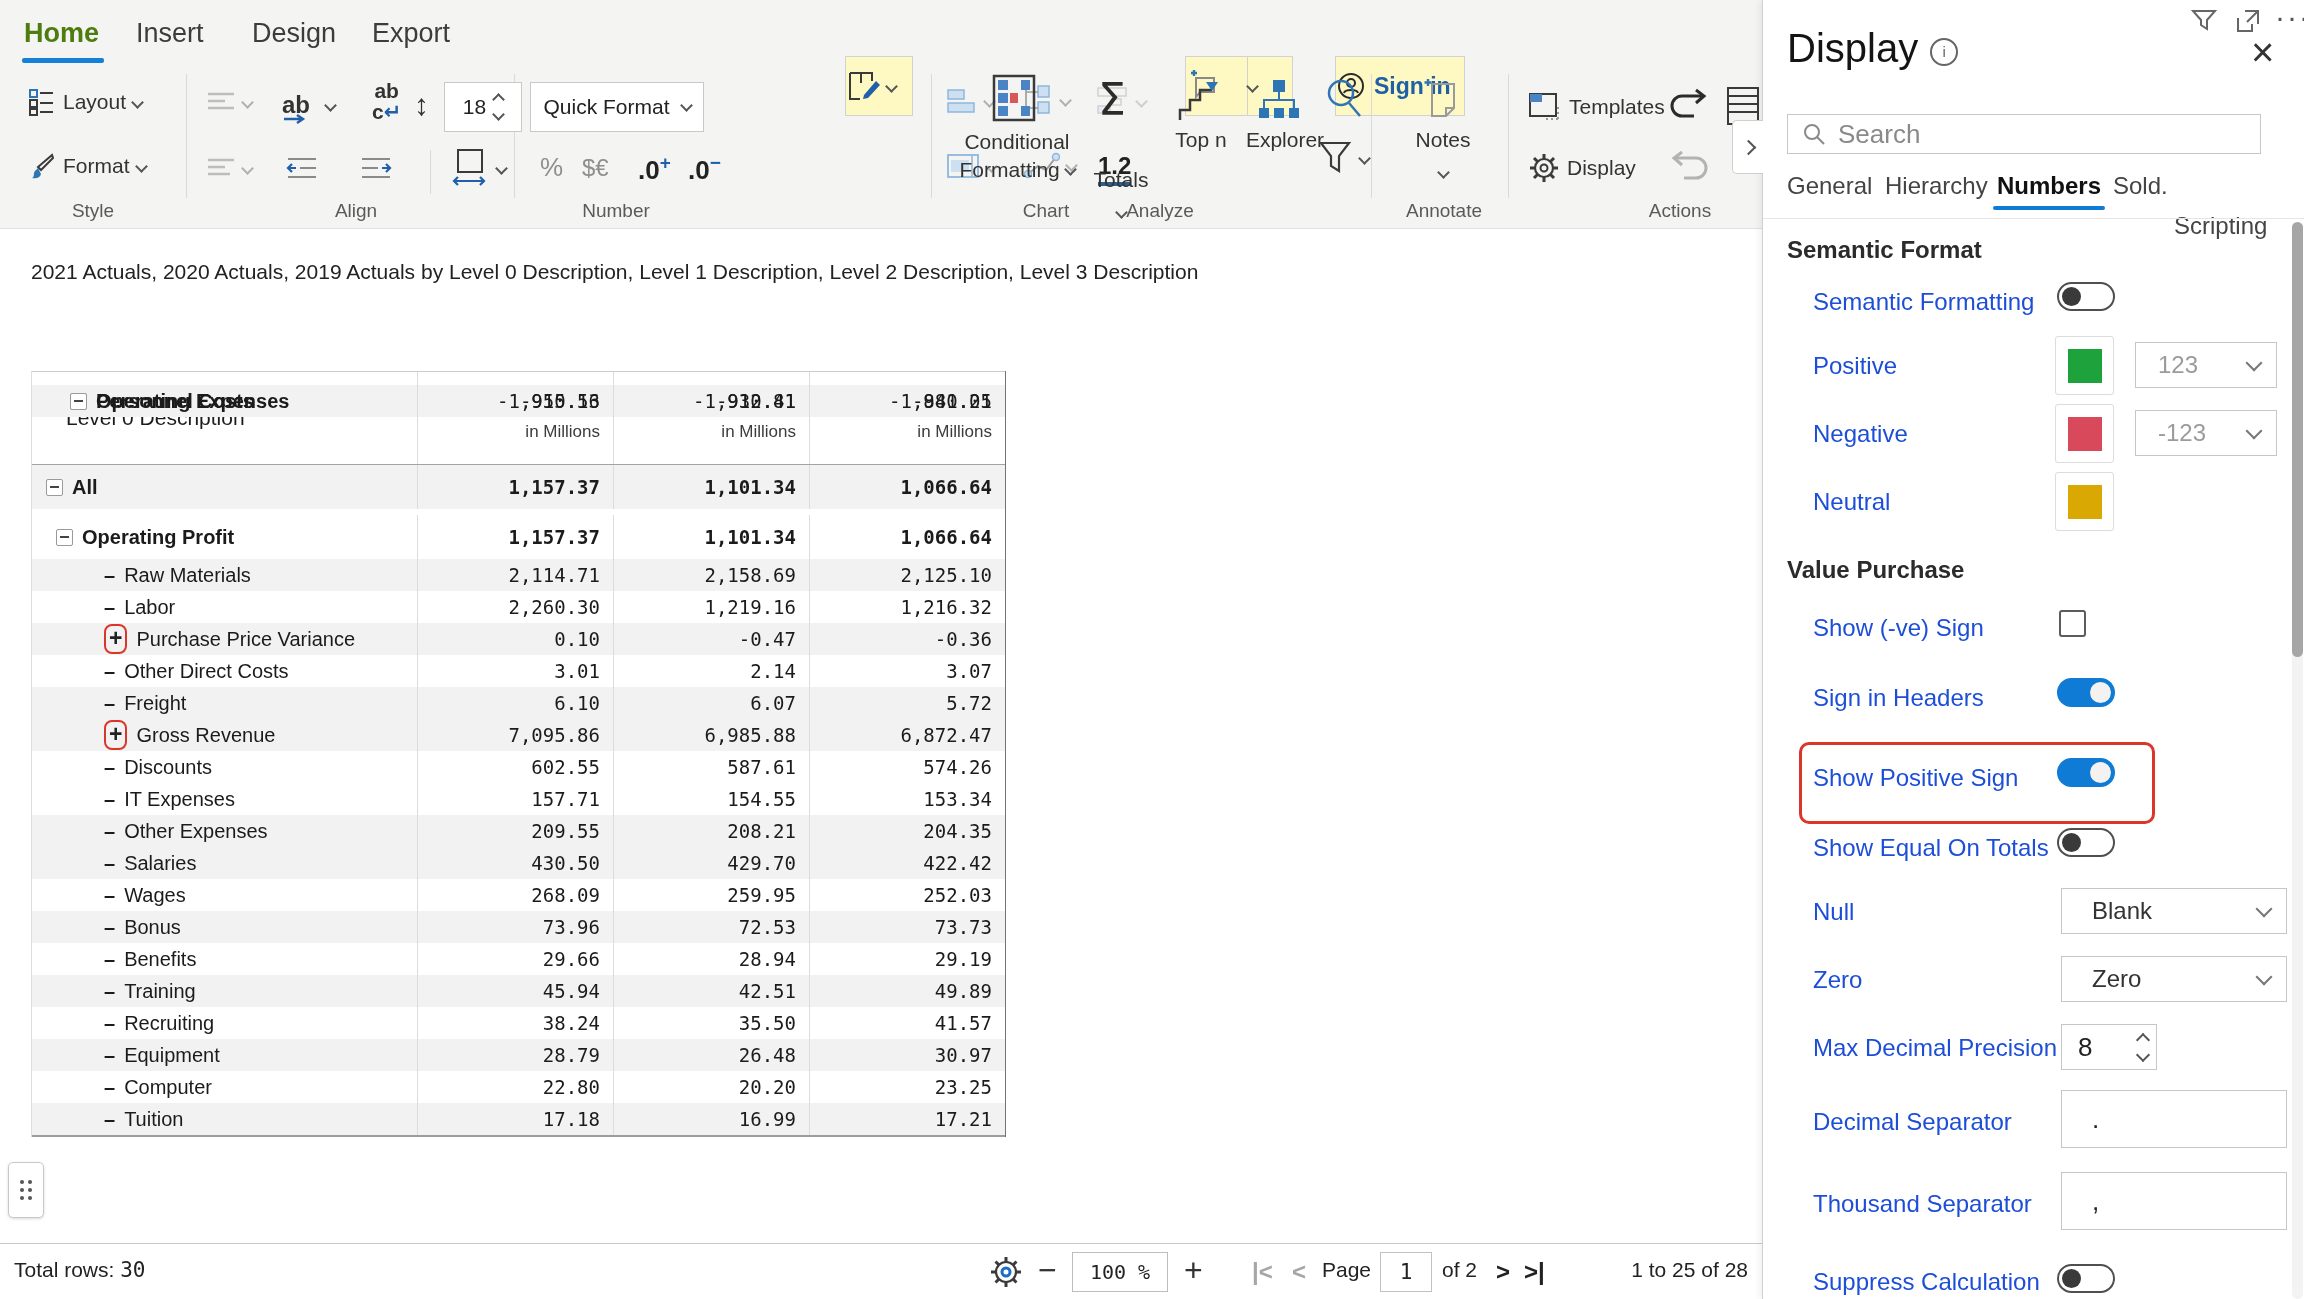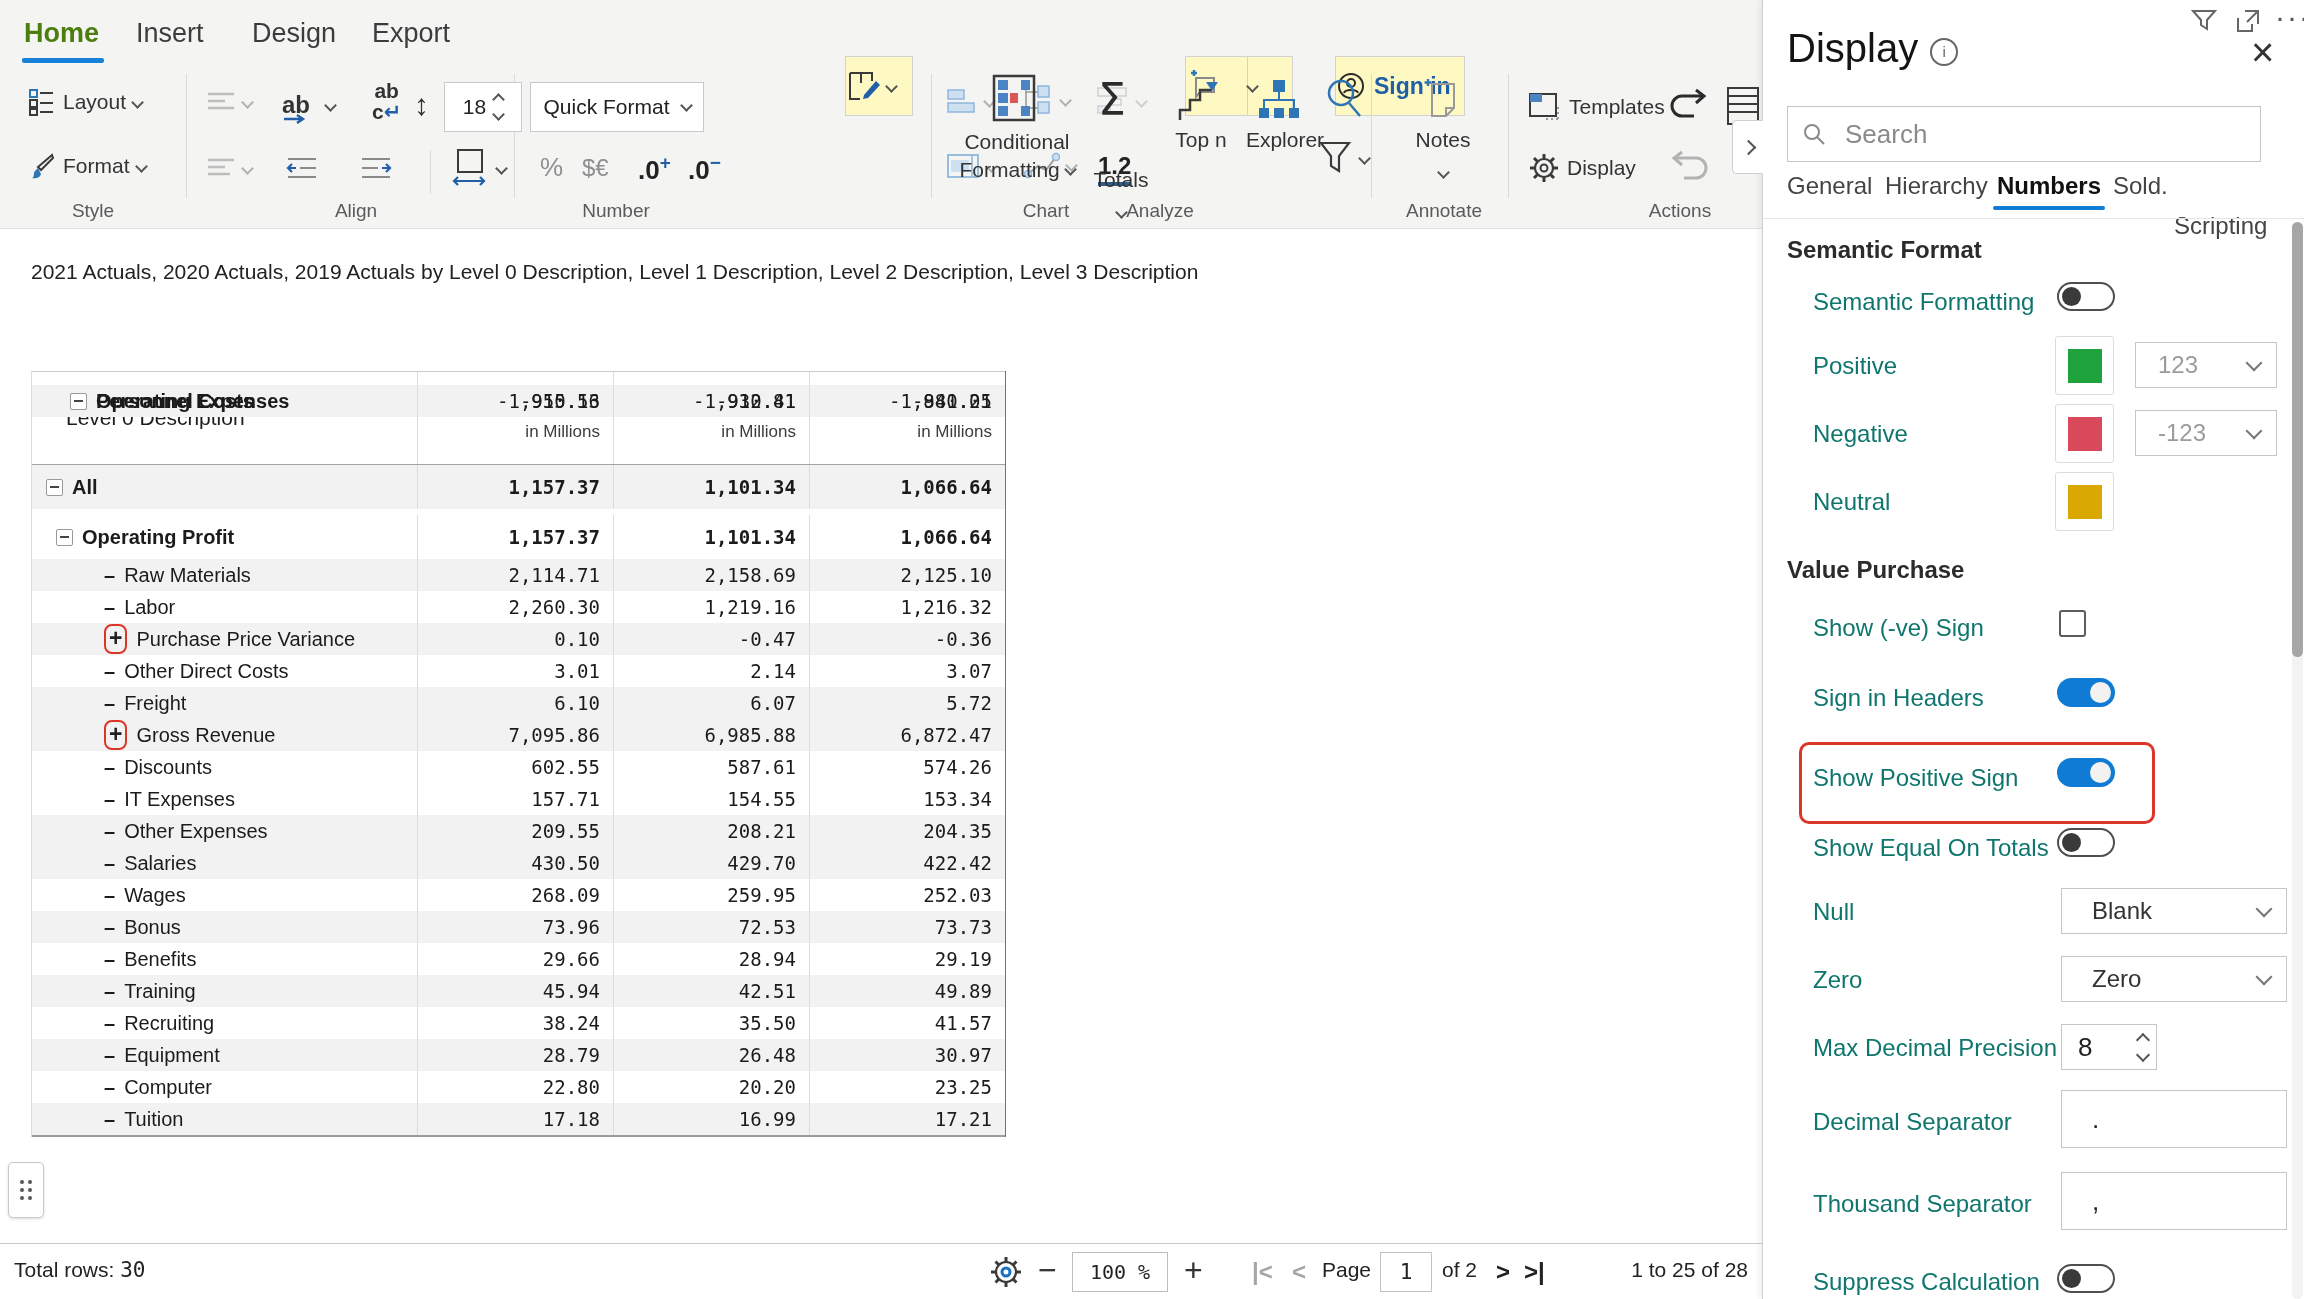--- a/index.html
+++ b/index.html
@@ -52,21 +52,21 @@
   .rowgap{height:6px;background:#fff;}
   
   #statusbar{position:absolute;left:0;top:1243px;width:1762px;height:56px;background:#fff;border-top:1px solid #c9c9c9;font-size:21px;color:#222;}
   .sb{position:absolute;top:14px;}
   .pagebox{position:absolute;top:8px;width:50px;height:38px;background:#fff;border:1px solid #c2c2c2;display:flex;align-items:center;justify-content:center;}
   .zoombox{position:absolute;top:8px;left:1072px;width:94px;height:38px;background:#fff;border:1px solid #bdbdbd;display:flex;align-items:center;justify-content:center;}
   .navchev{font-size:24px;font-weight:700;}
   
   #panel{position:absolute;left:1762px;top:0;width:542px;height:1299px;background:#fff;border-left:1px solid #cfcfcf;box-shadow:-3px 0 6px rgba(0,0,0,0.06);}
   #panel .heading{position:absolute;left:24px;font-size:24px;font-weight:700;color:#2b2b2b;}
-  #panel .rlabel{position:absolute;left:50px;font-size:24px;color:#0f766e;}
+  #panel .rlabel{position:absolute;left:50px;font-size:24px;color:#1d4ed8;}
   .toggle{position:absolute;width:58px;height:29px;border-radius:15px;cursor:pointer;box-sizing:border-box;}
   .toggle.on{background:#0f7bd4;}
   .toggle.on .knob{position:absolute;right:4px;top:4px;width:21px;height:21px;border-radius:50%;background:#f3f2f1;}
   .toggle.off{background:#fff;border:2px solid #4f4f4f;}
   .toggle.off .knob{position:absolute;left:3px;top:3px;width:19px;height:19px;border-radius:50%;background:#3a3a3a;}
   .checkbox{position:absolute;width:27px;height:27px;border:2px solid #5c5c5c;border-radius:3px;background:#fff;box-sizing:border-box;cursor:pointer;}
   .swatchbox{position:absolute;width:57px;height:57px;border:1px solid #dcdcdc;border-radius:3px;background:#fff;display:flex;align-items:center;justify-content:center;cursor:pointer;}
   .swatch{width:34px;height:34px;}
   .dropdown{position:absolute;border:1px solid #c6c6c6;background:#fff;display:flex;align-items:center;font-size:24px;cursor:pointer;box-sizing:border-box;}
   .dropdown .dchev{position:absolute;right:16px;width:10px;height:10px;border-right:2px solid #777;border-bottom:2px solid #777;transform:rotate(45deg);margin-top:-4px;}
@@ -688,21 +688,21 @@
         </svg>
     </div>
     <div class="abs" style="left:512px;top:0px;font-size:30px;color:#555;letter-spacing:2px;">···</div>
 
     <div class="abs" style="left:24px;top:26px;font-size:40px;font-weight:300;color:#141414;display:flex;align-items:center;gap:12px;">
       <span>Display</span>
       <span style="width:24px;height:24px;border:2px solid #666;border-radius:50%;font-size:15px;font-weight:400;color:#666;display:inline-flex;align-items:center;justify-content:center;margin-top:6px;">i</span>
     </div>
     <div class="abs" style="left:488px;top:30px;font-size:40px;color:#333;font-weight:300;">×</div>
 
-    <div class="abs" style="left:24px;top:106px;width:474px;height:56px;border:1px solid #c6c6c6;background:#fff;display:flex;align-items:center;gap:19px;padding-left:14px;box-sizing:border-box;">
+    <div class="abs" style="left:24px;top:114px;width:474px;height:40px;border:1px solid #c6c6c6;background:#fff;display:flex;align-items:center;gap:12px;padding-left:14px;box-sizing:border-box;">
       <svg width="24" height="24" viewBox="0 0 24 24">
         <circle cx="10" cy="10" r="7" stroke="#8a8a8a" stroke-width="2" fill="none"></circle>
           <path d="M15 15 L22 22" stroke="#8a8a8a" stroke-width="2"></path>
       </svg>
       <span style="font-size:26px;color:#8a8a8a;">Search</span>
     </div>
 
     <div class="ptab" style="left:24px;">General</div>
     <div class="ptab" style="left:122px;">Hierarchy</div>
     <div class="ptab active" style="left:234px;">Numbers</div>

